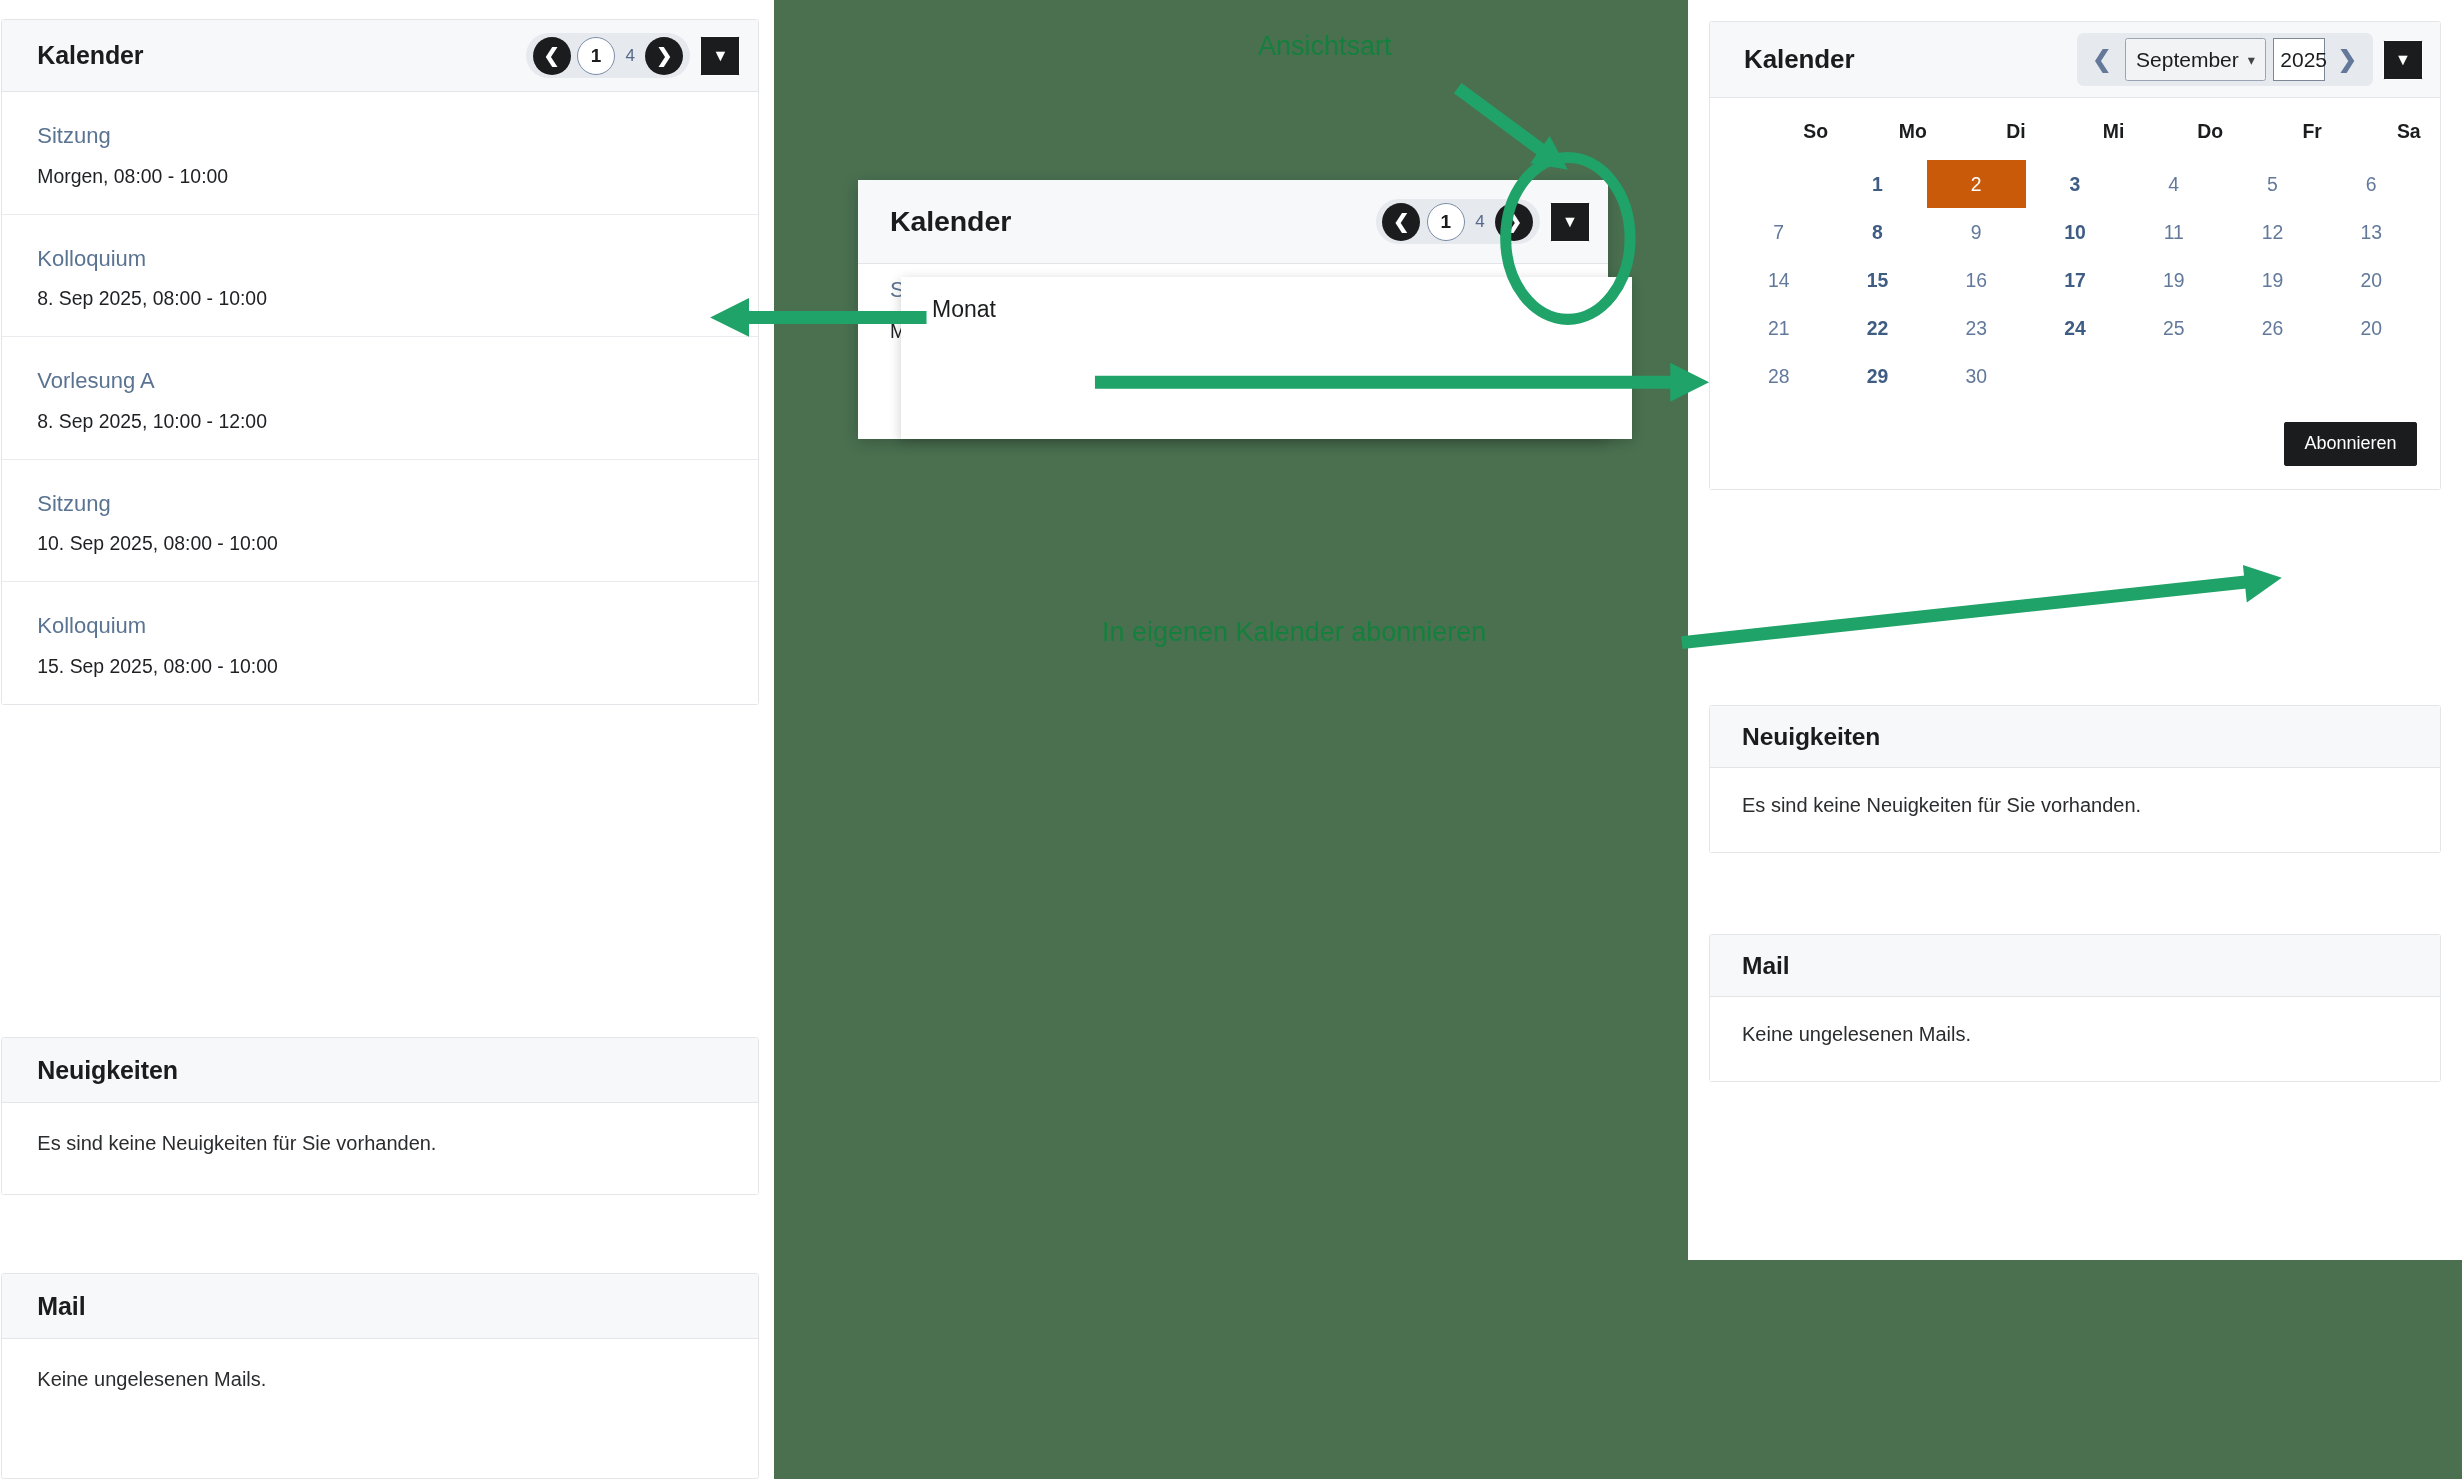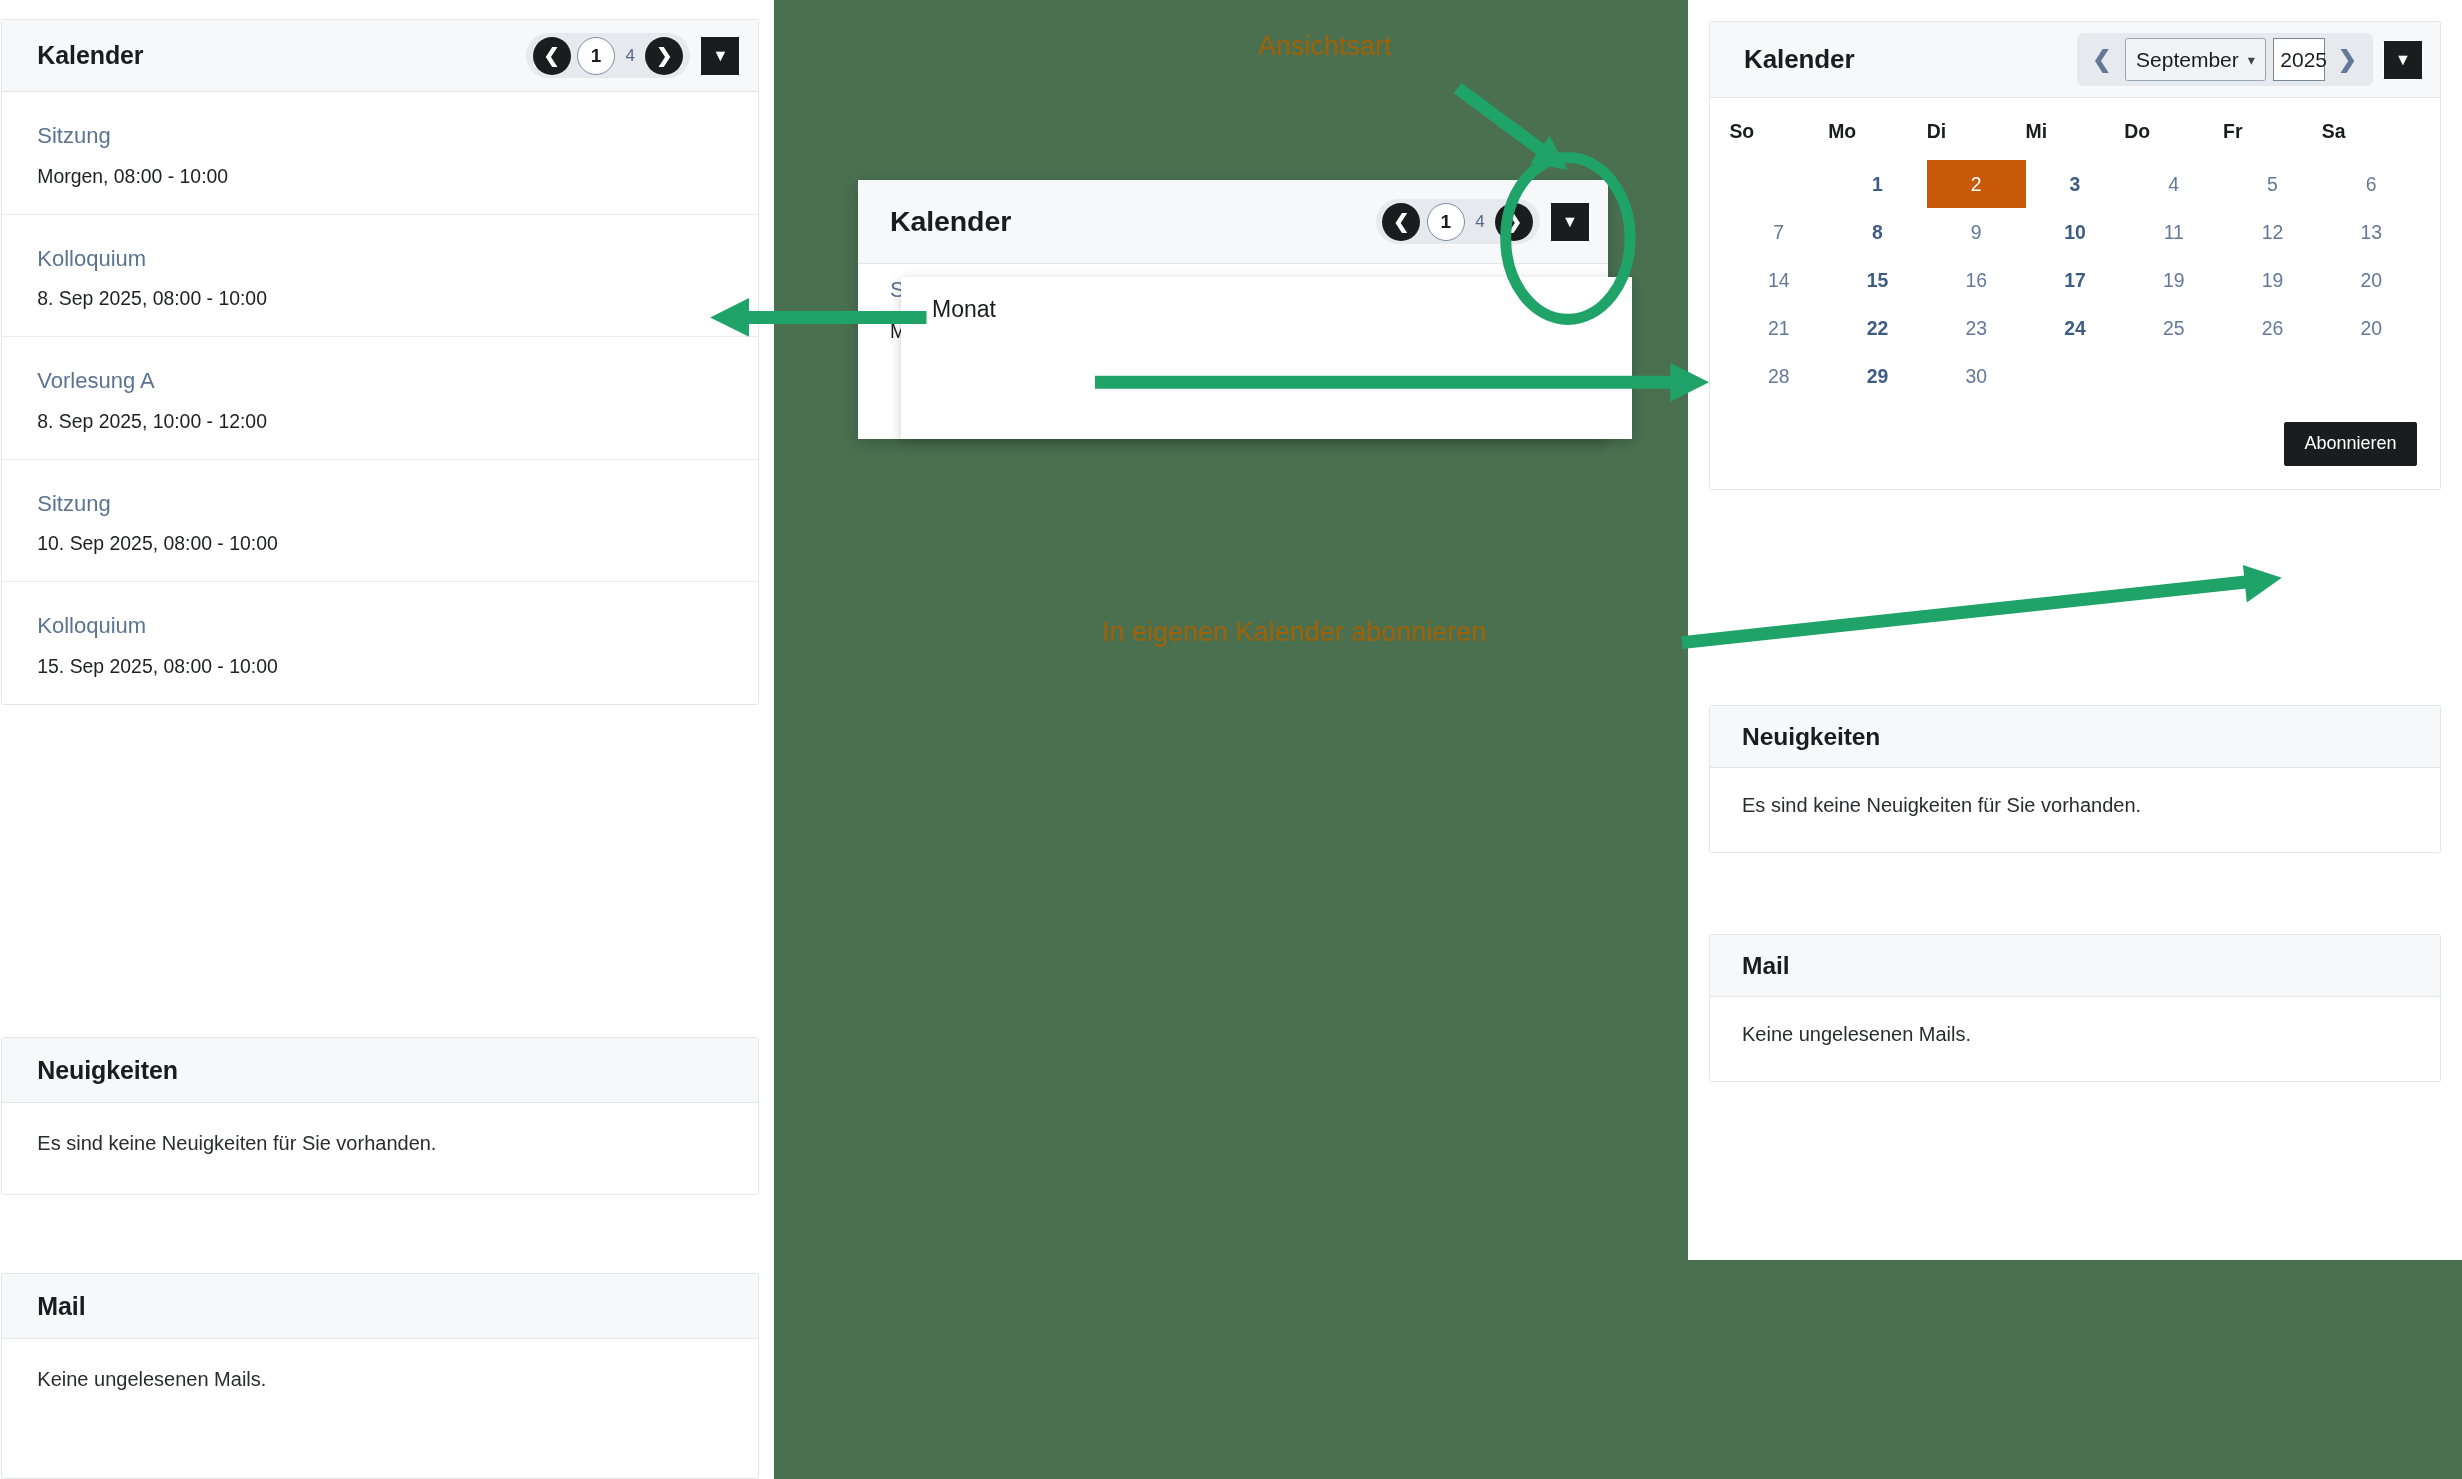--- a/index.html
+++ b/index.html
@@ -155,21 +155,21 @@
     background: #ffffff; border: 0.6px solid #7d8896;
     height: 43px; display: flex; align-items: center;
     padding: 0 6.5px; font-size: 21px; color: #1b1c1d;
     width: 52px; cursor: text;
   }
 
   .cal-grid { padding: 22px 19.4px 3.9px 19.4px; }
   .cal-grid table { width: 100%; border-collapse: collapse; }
   .cal-grid th {
     font-size: 19.4px; font-weight: bold; color: #1b1c1d;
-    padding-bottom: 17px; text-align: left;
+    padding-bottom: 17px; text-align: right;
   }
   .cal-grid td {
     text-align: center; font-size: 19.4px; color: #62799b;
     height: 48px; width: 14.28%;
   }
   .cal-grid td.has-event { font-weight: bold; color: #3f5c83; }
   .cal-grid td.today {
     background: #c85a0a; color: #ffffff; font-weight: normal;
   }
 
@@ -190,21 +190,21 @@
   #right-mail-card .card-body { padding: 26px 32px 35px 32px; }
   #right-mail-card .card-title { font-size: 24.6px; }
 
   
   #annotations {
     position: absolute; left: 0; top: 0; width: 2462px; height: 1479px;
     pointer-events: none; z-index: 40;
   }
   .anno-label {
     position: absolute;
-    color: #a16207;
+    color: #15803d;
     font-size: 27px;
     white-space: nowrap;
   }
   #anno-view-label { left: 1258px; top: 31px; }
   #anno-sub-label  { left: 1102px; top: 617px; }
 </style>
 </head>
 <body>
 
 <div id="root">

